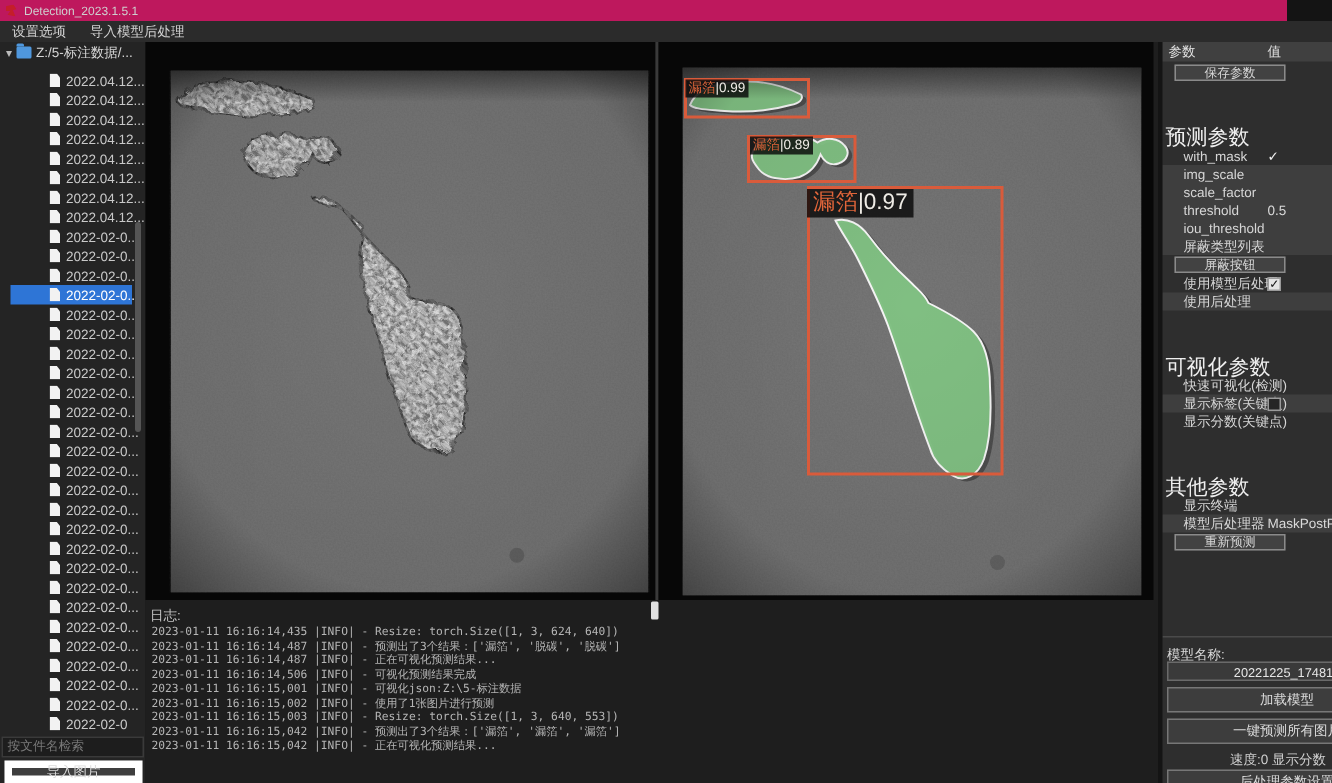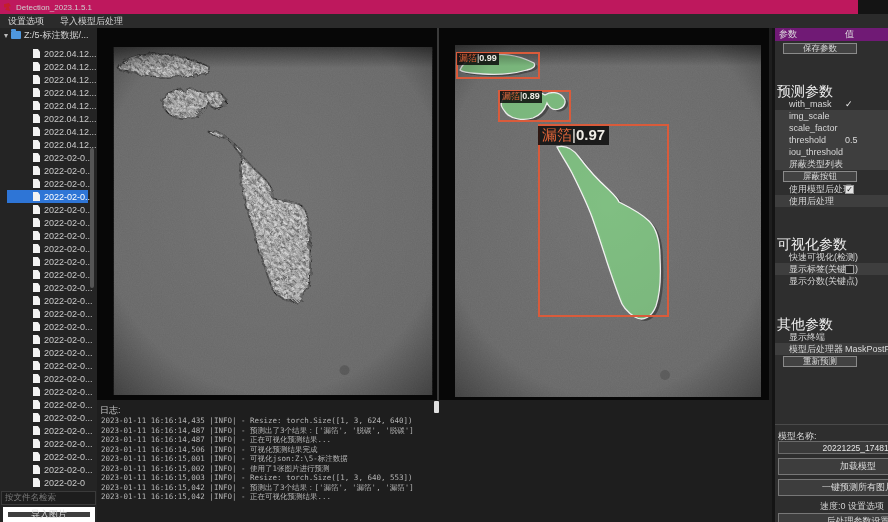--- a/index.html
+++ b/index.html
@@ -37,33 +37,33 @@
   #center{left:97px;top:28px;width:675px;height:494px;background:#1e1e1e;}
   .img-panel{background:#070707;}
   #panel-left{left:0;top:0;width:340px;height:372px;}
   #panel-right{left:342px;top:0;width:330px;height:372px;}
   #panel-divider{left:340px;top:0;width:2px;height:372px;background:#3a3a3a;}
   #splitter-handle{left:337px;top:373px;width:5px;height:12px;background:#e0e0e0;border-radius:1px;}
   .det-box{position:absolute;border:2px solid #d95b3b;}
   .det-label{position:absolute;background:rgba(8,8,8,.82);white-space:nowrap;line-height:1.1;padding:1px 2px;}
   .det-label .cls{color:#e0653a;}
   .det-label .sep{color:#f2efe9;}
-  .det-label .score{color:#efece6;font-weight:bold;}
+  .det-label .score{color:#efece6;}
   #det-label-0{left:360px;top:25px;font-size:9px;}
   #det-label-1{left:403px;top:63px;font-size:9px;}
   #det-label-2{left:441px;top:98px;font-size:15px;padding:1px 4px;}
 
   
   #log-title{left:3px;top:376px;color:#c4c4c4;font-size:9px;}
   #log-lines{left:4px;top:388px;width:666px;color:#b5b5b5;
     font-family:"DejaVu Sans Mono",monospace;font-size:7.5px;line-height:9.55px;white-space:nowrap;overflow:hidden;}
 
   
   #rightpanel{left:775px;top:28px;width:113px;height:494px;background:#2e2e2e;overflow:hidden;color:#d6d6d6;}
-  #params-header{left:0;top:0;width:113px;height:13px;background:#701a75;font-size:9px;color:#e2e2e2;display:flex;}
+  #params-header{left:0;top:0;width:113px;height:13px;background:#404040;font-size:9px;color:#e2e2e2;display:flex;}
   #params-header .hp{padding-left:4px;width:70px;}
   #params-rows{position:absolute;left:0;top:14px;width:113px;}
   .p-section{height:12px;font-size:14px;font-weight:normal;color:#efefef;padding-left:2px;display:flex;align-items:center;margin-top:32px;}
   .p-row{height:12px;font-size:9px;display:flex;align-items:center;padding-left:14px;position:relative;}
   .p-row.shaded{background:#3e3e3e;}
   .p-label{white-space:nowrap;}
   .p-value{position:absolute;left:70px;white-space:nowrap;color:#dadada;display:flex;align-items:center;}
   .p-btn{display:block;margin:1px 0 1px 8px;width:74px;height:11px;background:#424242;border:1px solid #8a8a8a;
     color:#d8d8d8;font-size:8.5px;line-height:9px;text-align:center;padding:0;font-family:inherit;}
   .cb{width:9px;height:9px;border:1px solid #9a9a9a;display:inline-flex;align-items:center;justify-content:center;
@@ -434,17 +434,17 @@
   <div id="model-name-label" class="abs">模型名称:</div>
   <div id="model-name-field" class="abs">
     <span>20221225_174813</span>
   </div>
   <div id="load-model-btn" class="big-btn">
     <span>加载模型</span>
   </div>
   <div id="predict-all-btn" class="big-btn">
     <span>一键预测所有图片</span>
   </div>
-  <div id="speed-text" class="abs">速度:0 设置选项</div>
+  <div id="speed-text" class="abs">速度:0 显示分数</div>
   <div id="postprocess-btn" class="big-btn">
     <span>后处理参数设置</span>
   </div>
 </div>
 
 </body></html>

